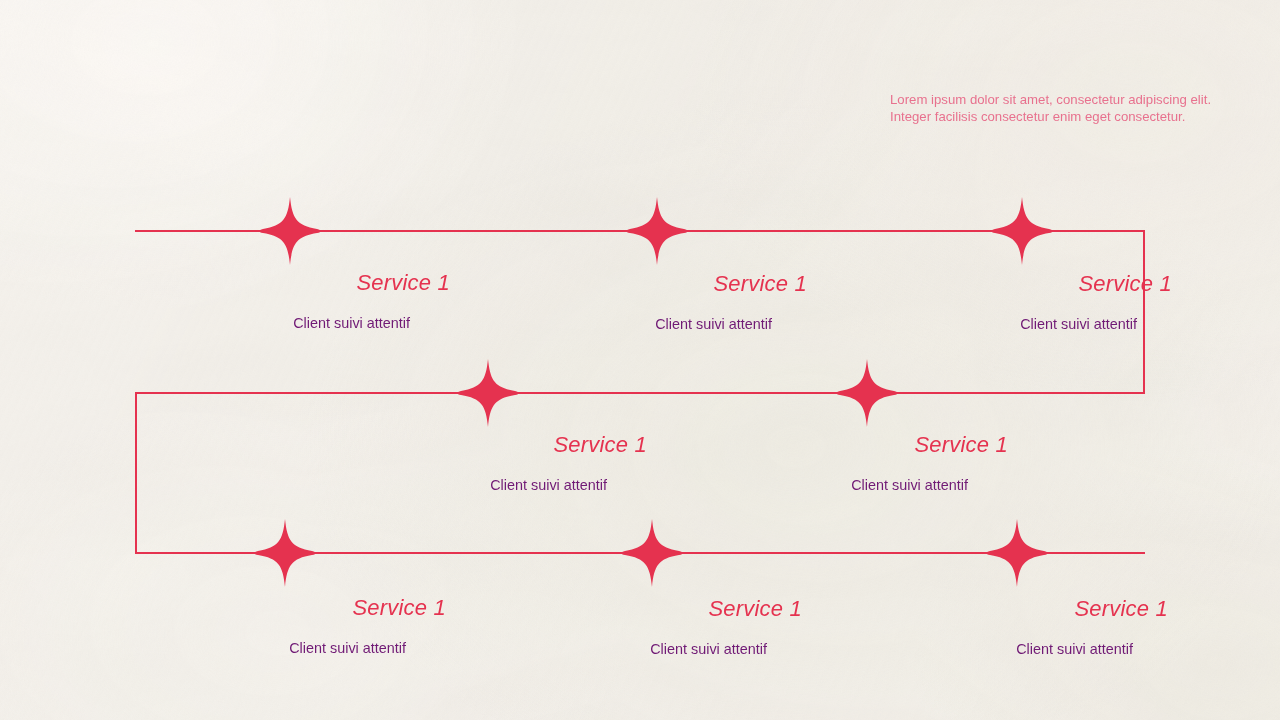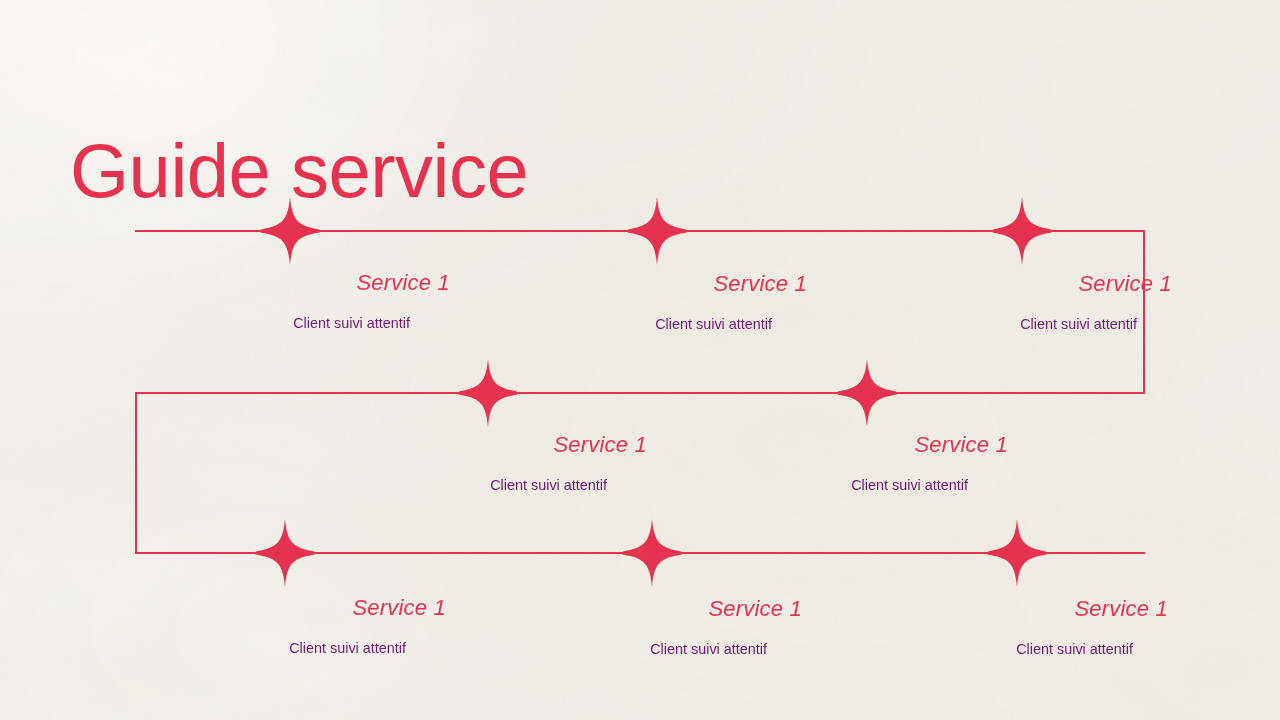--- a/index.html
+++ b/index.html
@@ -126,22 +126,22 @@
         <feColorMatrix type="saturate" values="0"></feColorMatrix>
         <feComponentTransfer>
           <feFuncA type="linear" slope="0.10"></feFuncA>
         </feComponentTransfer>
       </filter>
     </defs>
     <rect width="1280" height="720" filter="url(#creaseFilter)"></rect>
     <rect width="1280" height="720" filter="url(#grainFilter)"></rect>
   </svg>
 
-  <h1 id="page-title">Guide service</h1>
-
+
+  <p id="intro-paragraph">Lorem ipsum dolor sit amet, consectetur adipiscing elit. Integer facilisis consectetur enim eget consectetur.</p>
 
   <svg id="timeline-svg" xmlns="http://www.w3.org/2000/svg" viewBox="0 0 1280 720" preserveAspectRatio="none">
     <defs>
 
       <g id="sparkle">
         <path d="M 0 -34 C 2.2 -12.5 6.5 -5.5 27 -2.1 C 32 -1.3 32 1.3 27 2.1
                  C 6.5 5.5 2.2 12.5 0 34 C -2.2 12.5 -6.5 5.5 -27 2.1
                  C -32 1.3 -32 -1.3 -27 -2.1 C -6.5 -5.5 -2.2 -12.5 0 -34 Z" fill="#e5324f"></path>
       </g>
     </defs>

